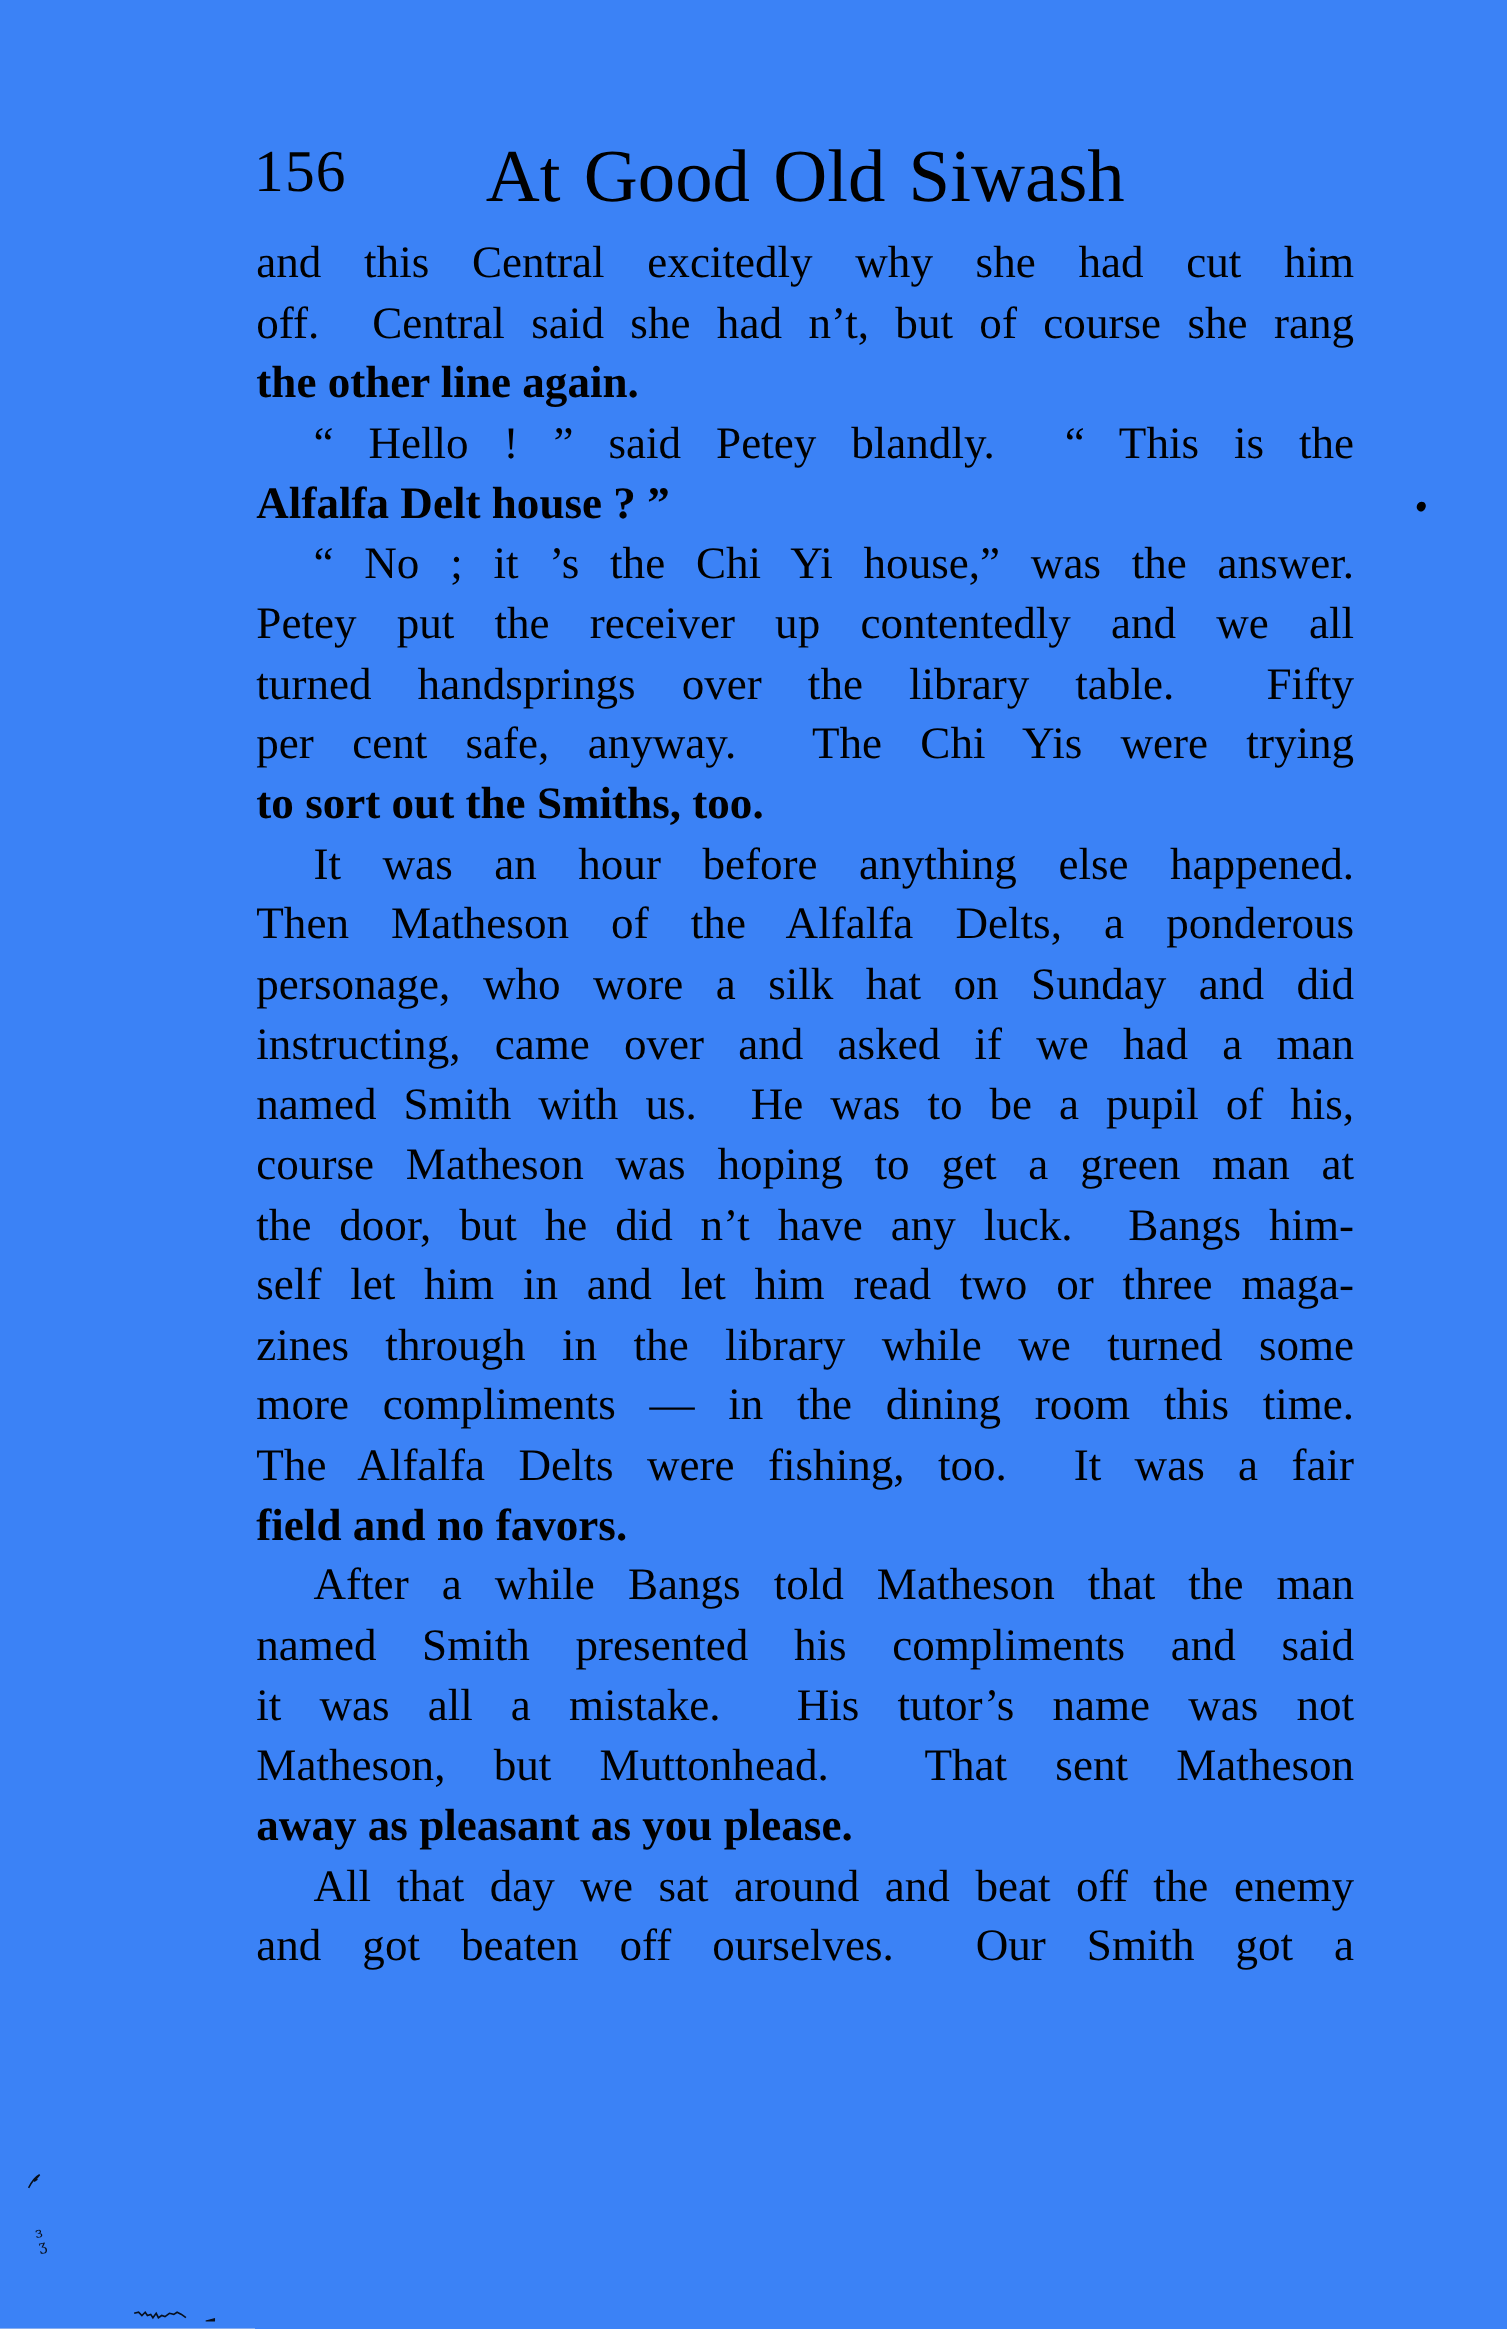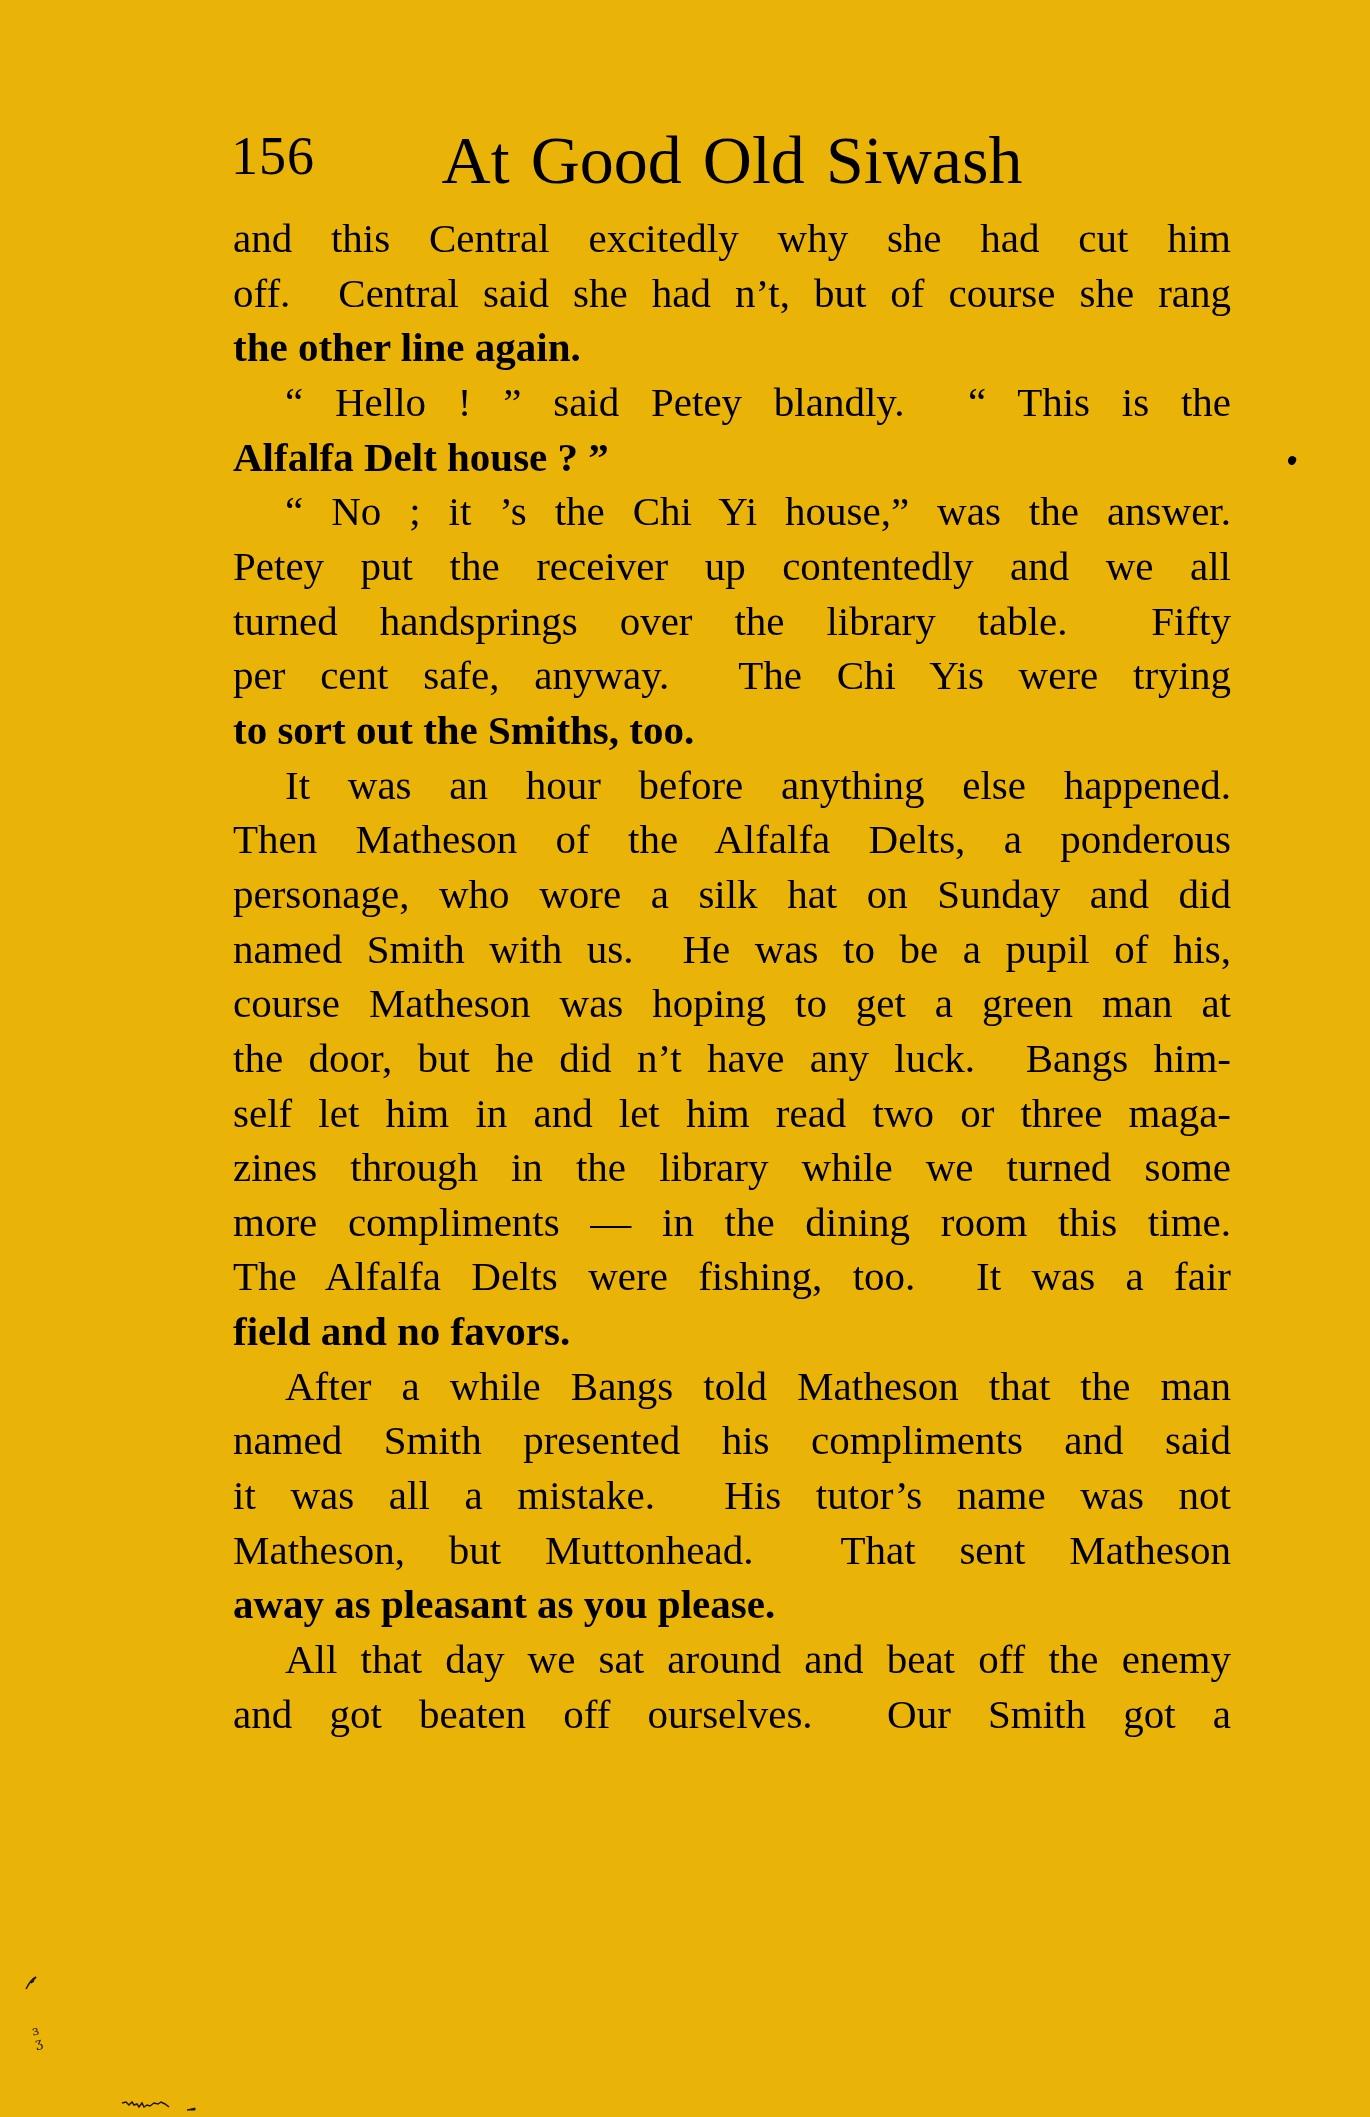--- a/index.html
+++ b/index.html
@@ -1,19 +1,19 @@
 <!DOCTYPE html>
 <html><head>
 <meta charset="utf-8">
 <style>
   html,body{margin:0;padding:0;background:#e8e8e8;}
   .page{
     position:relative;
     width:1370px;height:2117px;
-    background:#eab308;
+    background:#3b82f6;
     color:#000000;
     font-family:"Liberation Serif", serif;
     overflow:hidden;
   }
   .pagenum{
     position:absolute;left:231px;top:129px;
     font-size:54px;line-height:1;
     letter-spacing:1px;
   }
   .title{
@@ -67,20 +67,21 @@
       <div class="line jl ind">“ Hello ! ” said Petey blandly.&nbsp; “ This is the</div>
       <div class="line ll">Alfalfa Delt house ? ”</div>
       <div class="line jl ind">“ No ; it ’s the Chi Yi house,” was the answer.</div>
       <div class="line jl">Petey put the receiver up contentedly and we all</div>
       <div class="line jl">turned handsprings over the library table.&nbsp; Fifty</div>
       <div class="line jl">per cent safe, anyway.&nbsp; The Chi Yis were trying</div>
       <div class="line ll">to sort out the Smiths, too.</div>
       <div class="line jl ind">It was an hour before anything else happened.</div>
       <div class="line jl">Then Matheson of the Alfalfa Delts, a ponderous</div>
       <div class="line jl">personage, who wore a silk hat on Sunday and did</div>
+      <div class="line jl">instructing, came over and asked if we had a man</div>
       <div class="line jl">named Smith with us.&nbsp; He was to be a pupil of his,</div>
       <div class="line jl">course Matheson was hoping to get a green man at</div>
       <div class="line jl">the door, but he did n’t have any luck.&nbsp; Bangs him-</div>
       <div class="line jl">self let him in and let him read two or three maga-</div>
       <div class="line jl">zines through in the library while we turned some</div>
       <div class="line jl">more compliments — in the dining room this time.</div>
       <div class="line jl">The Alfalfa Delts were fishing, too.&nbsp; It was a fair</div>
       <div class="line ll">field and no favors.</div>
       <div class="line jl ind">After a while Bangs told Matheson that the man</div>
       <div class="line jl">named Smith presented his compliments and said</div>

